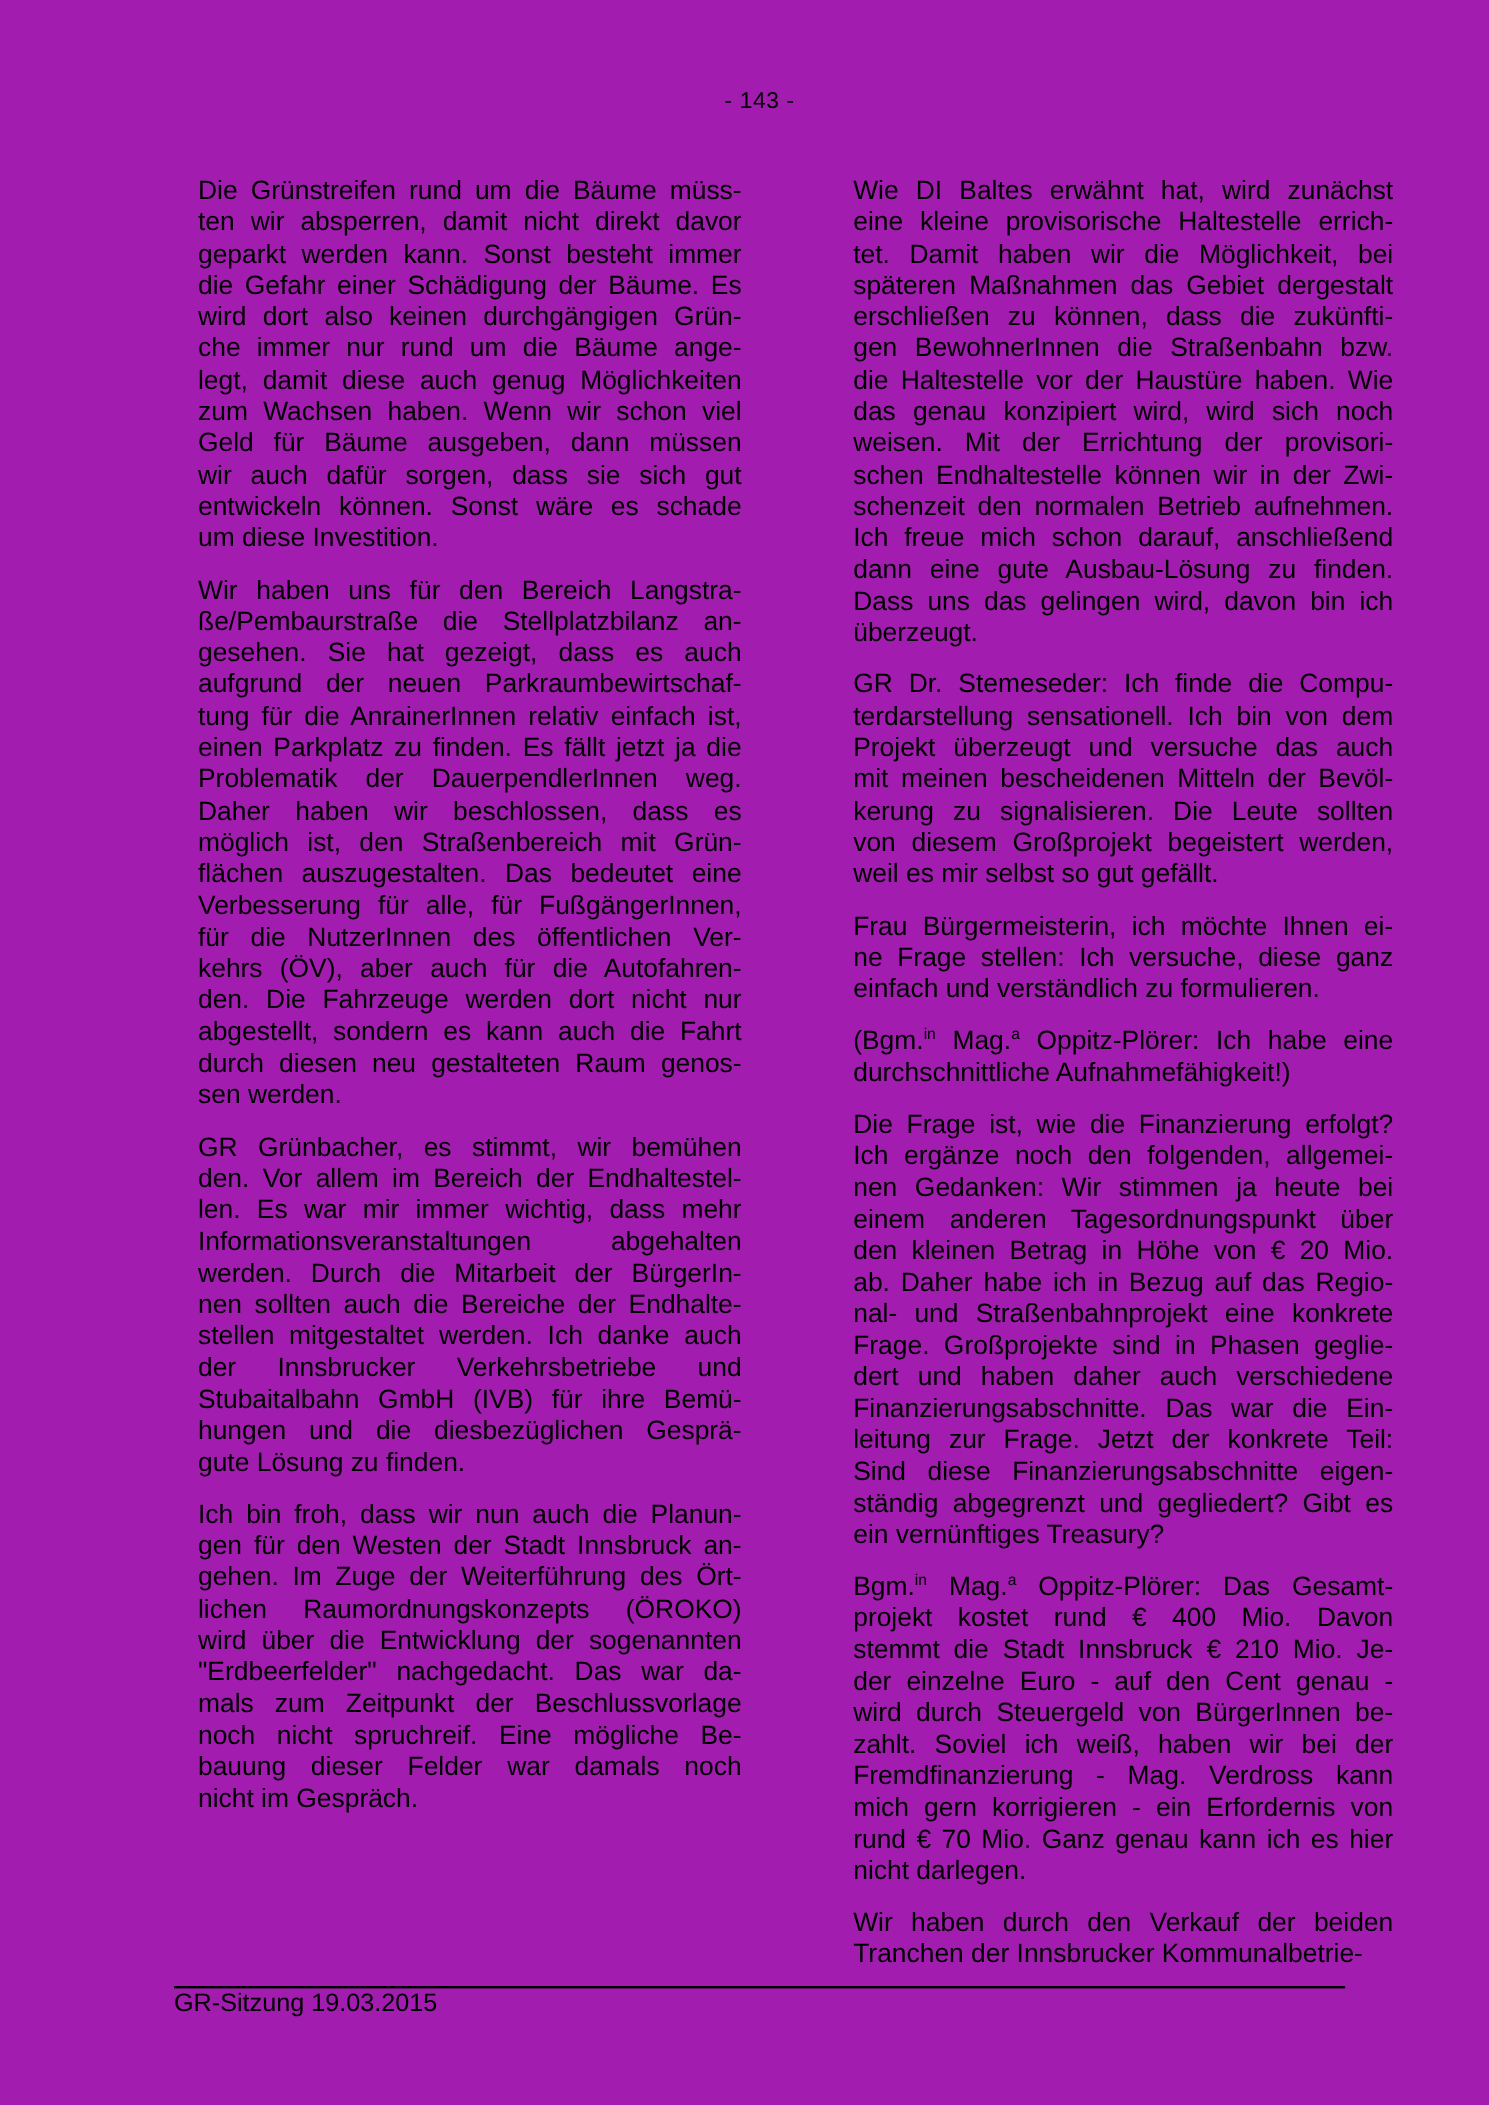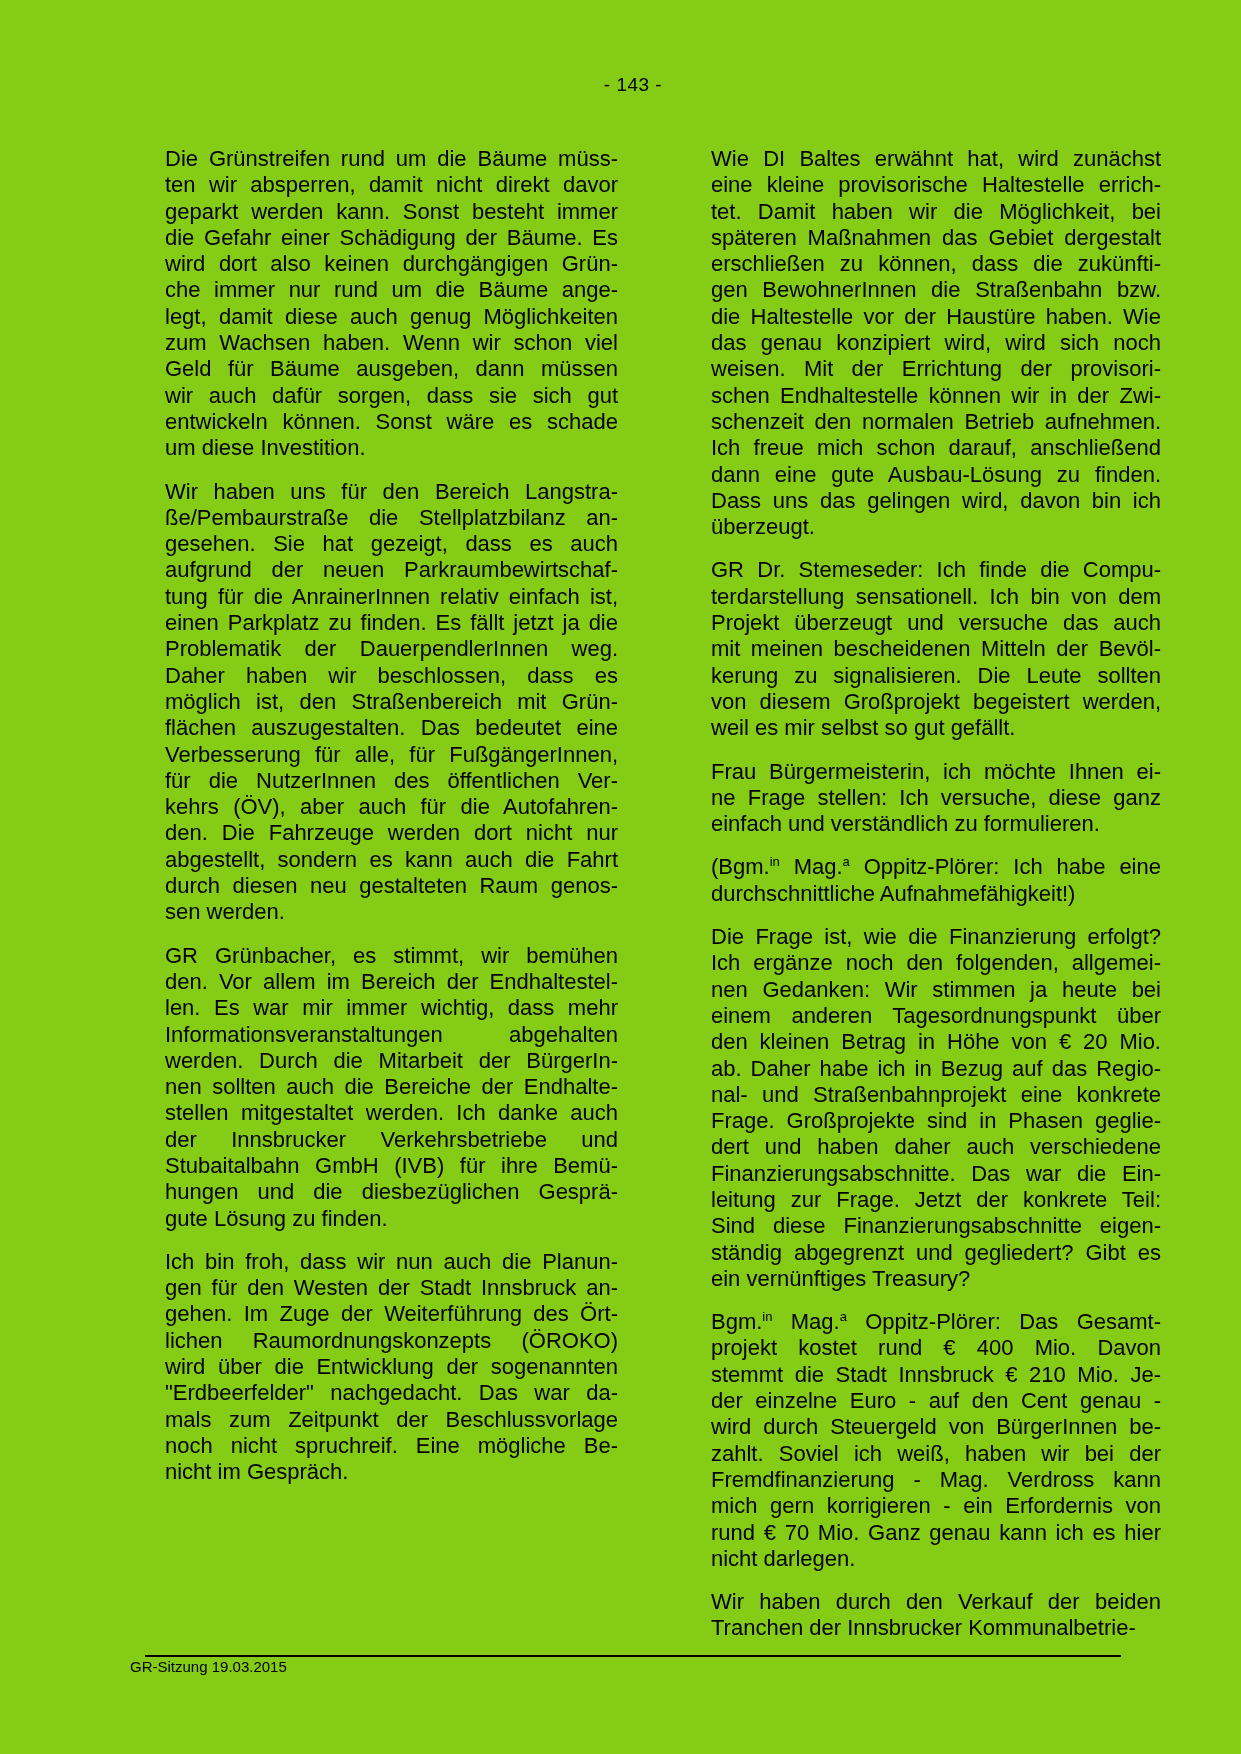--- a/index.html
+++ b/index.html
@@ -4,21 +4,21 @@
 <style>
   html, body {
     margin: 0;
     padding: 0;
     background: #ffffff;
   }
   .page {
     position: relative;
     width: 1241px;
     height: 1754px;
-    background: #84cc16;
+    background: #a21caf;
     color: #000000;
     font-family: "Liberation Sans", "DejaVu Sans", sans-serif;
     overflow: hidden;
   }
   .page-header {
     position: absolute;
     top: 74px;
     left: 145px;
     width: 976px;
     text-align: center;
@@ -59,22 +59,22 @@
     position: absolute;
     top: 1655px;
     left: 145px;
     width: 976px;
     height: 2px;
     background: #000000;
   }
   .page-footer {
     position: absolute;
     top: 1658px;
-    left: 130px;
-    font-size: 15px;
+    left: 145px;
+    font-size: 21px;
   }
 </style>
 </head>
 <body>
 
 <div class="page">
 
   <div class="page-header">- 143 -</div>
 
   <div class="columns">
@@ -127,20 +127,21 @@
         </div>
         <div class="paragraph">
           <div class="line">Ich bin froh, dass wir nun auch die Planun-</div>
           <div class="line">gen für den Westen der Stadt Innsbruck an-</div>
           <div class="line">gehen. Im Zuge der Weiterführung des Ört-</div>
           <div class="line">lichen Raumordnungskonzepts (ÖROKO)</div>
           <div class="line">wird über die Entwicklung der sogenannten</div>
           <div class="line">"Erdbeerfelder" nachgedacht. Das war da-</div>
           <div class="line">mals zum Zeitpunkt der Beschlussvorlage</div>
           <div class="line">noch nicht spruchreif. Eine mögliche Be-</div>
+          <div class="line">bauung dieser Felder war damals noch</div>
           <div class="line last">nicht im Gespräch.</div>
         </div>
       </div>
     <div class="column right">
         <div class="paragraph">
           <div class="line">Wie DI Baltes erwähnt hat, wird zunächst</div>
           <div class="line">eine kleine provisorische Haltestelle errich-</div>
           <div class="line">tet. Damit haben wir die Möglichkeit, bei</div>
           <div class="line">späteren Maßnahmen das Gebiet dergestalt</div>
           <div class="line">erschließen zu können, dass die zukünfti-</div>

